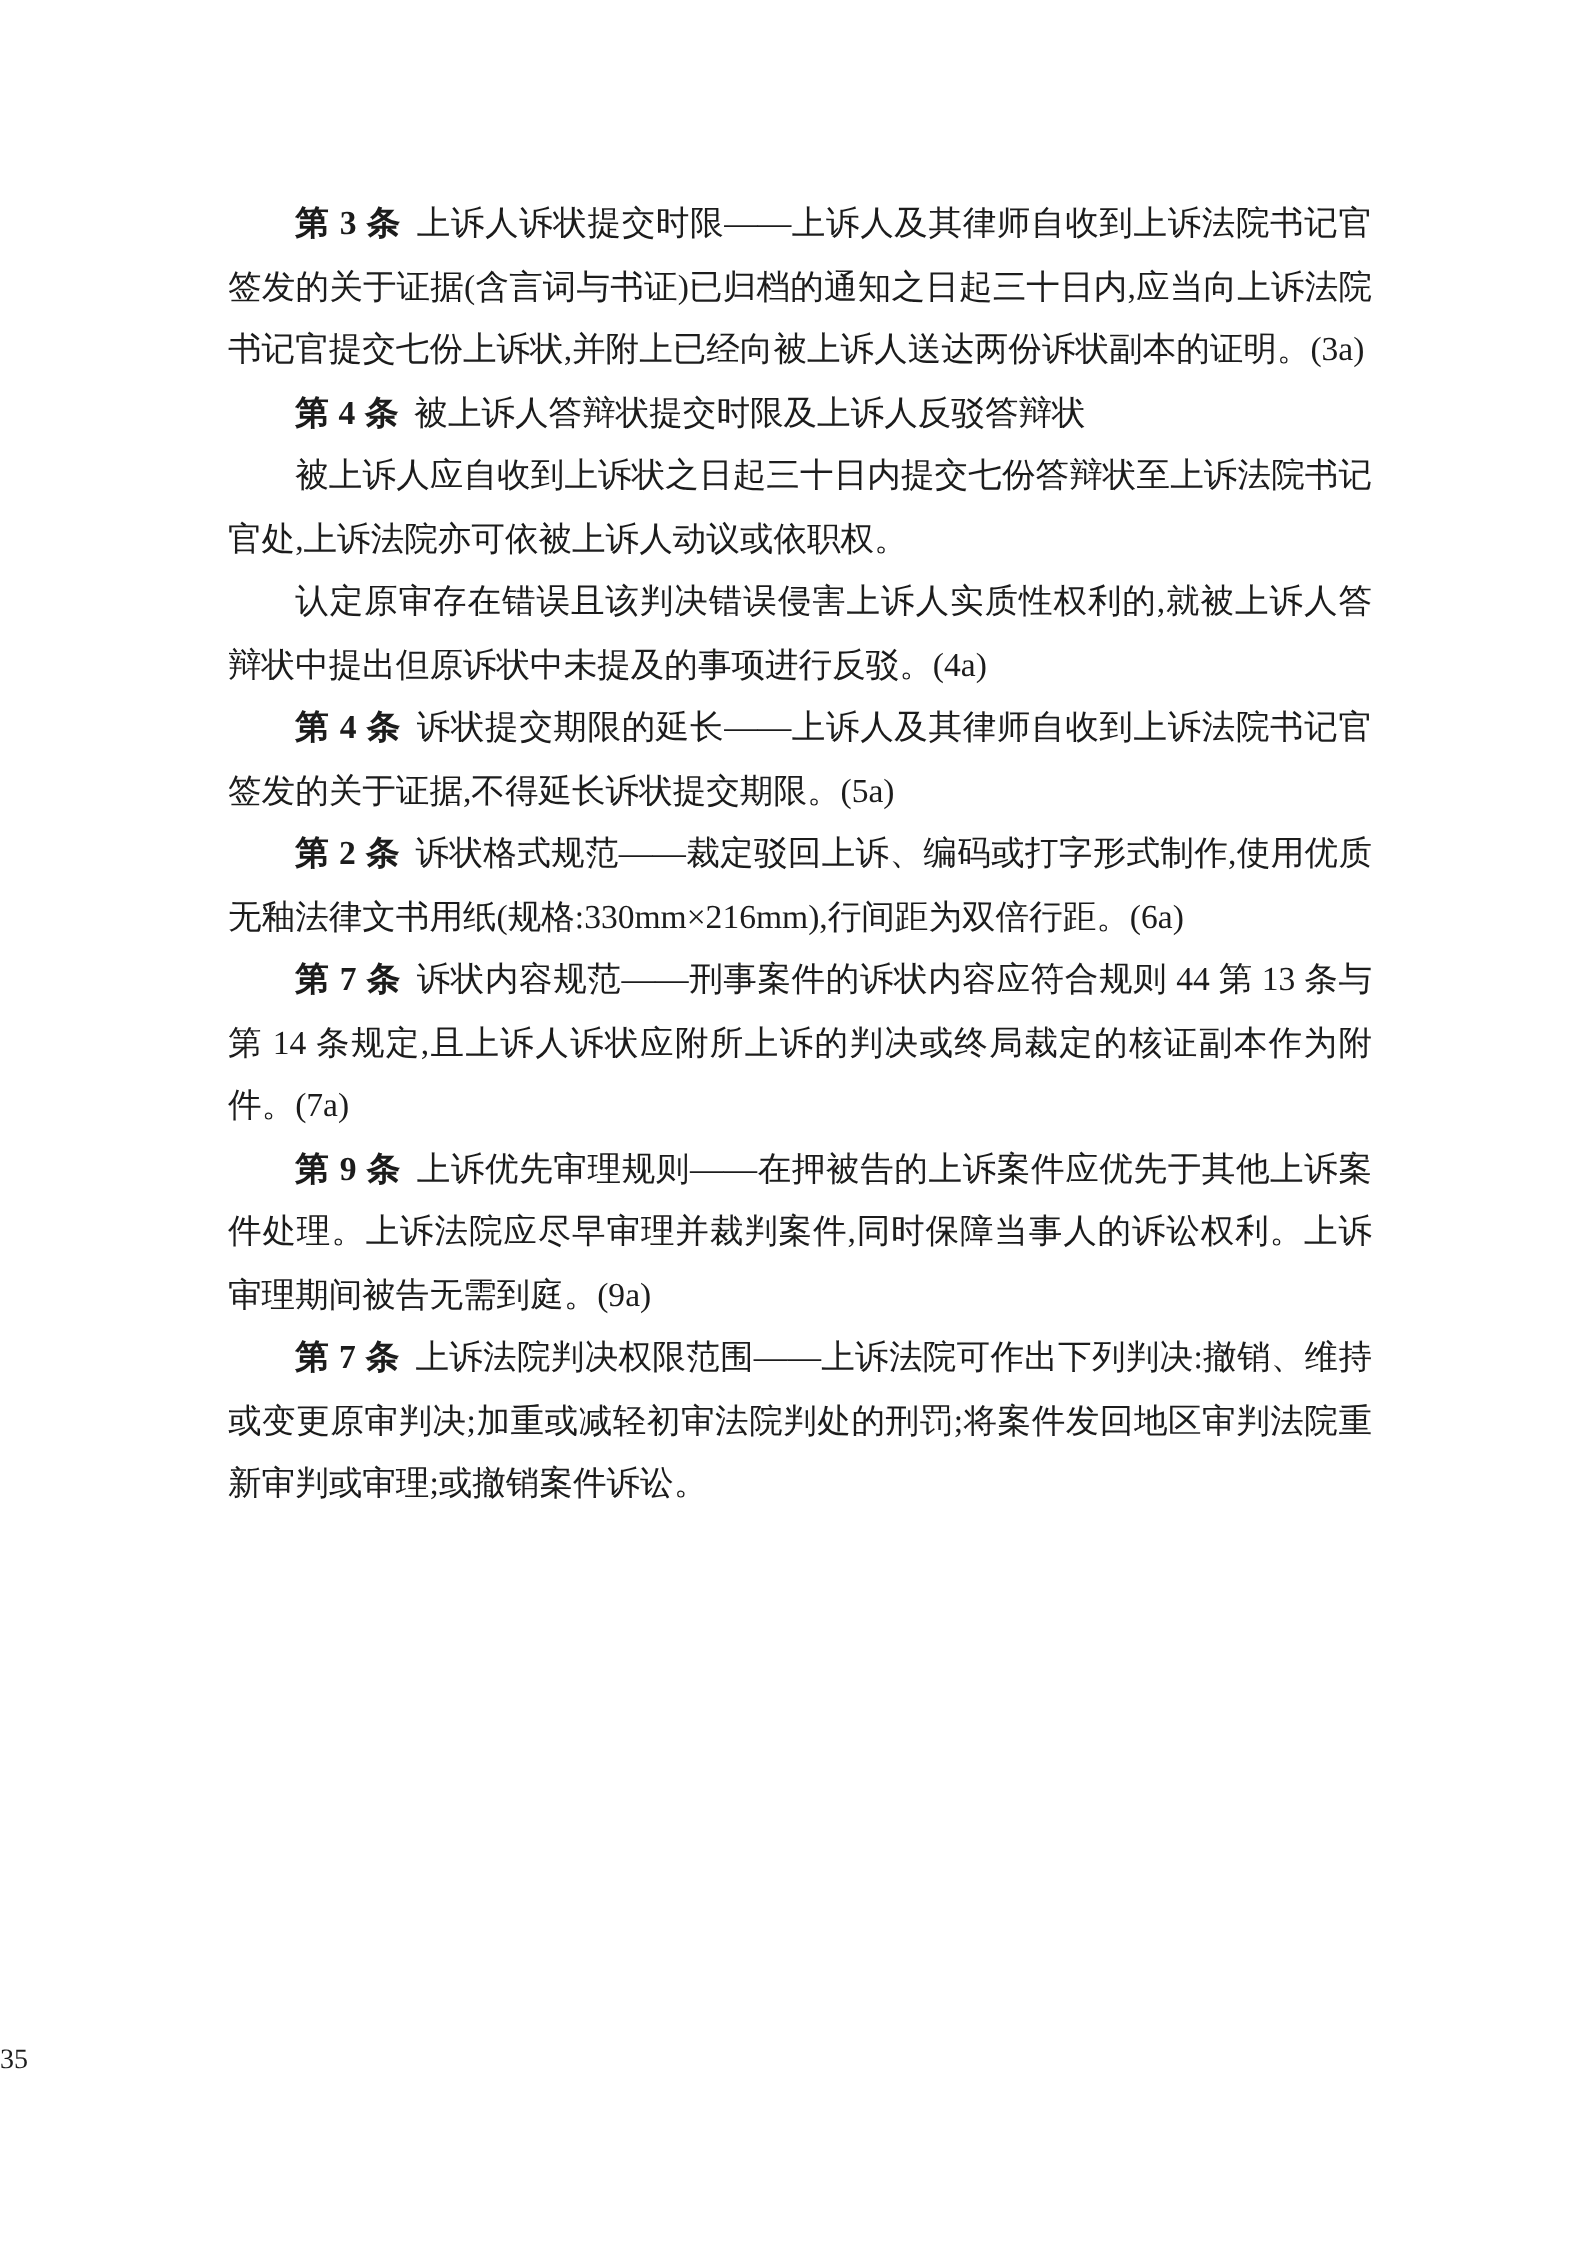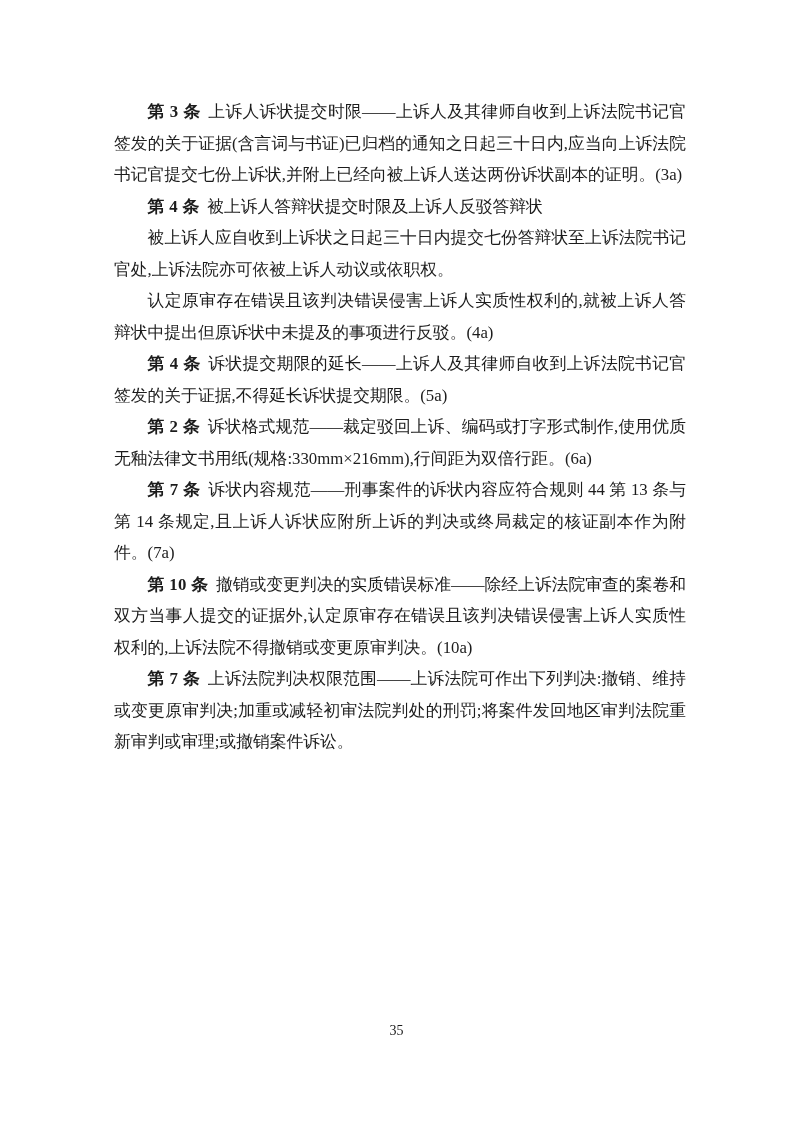--- a/index.html
+++ b/index.html
@@ -33,21 +33,21 @@
   .article-label {
     font-weight: bold;
     margin-right: 0.45em;
     letter-spacing: 0.02em;
   }
   .page-number {
     position: absolute;
     left: 0;
     top: 1022px;
     width: 793px;
-    text-align: center;
+    text-align: left;
     font-size: 14px;
     line-height: 18px;
     color: #1c1c1c;
   }
 </style>
 </head>
 <body>
 
 <div class="page">
   <div class="doc-body">
@@ -59,19 +59,19 @@
 
   <p><span class="article-text">认定原审存在错误且该判决错误侵害上诉人实质性权利的,就被上诉人答辩状中提出但原诉状中未提及的事项进行反驳。(4a)</span></p>
 
   <p><b class="article-label">第 4 条</b><span class="article-text">诉状提交期限的延长——上诉人及其律师自收到上诉法院书记官签发的关于证据,不得延长诉状提交期限。(5a)</span></p>
 
   <p><b class="article-label">第 2 条</b><span class="article-text">诉状格式规范——裁定驳回上诉、编码或打字形式制作,使用优质无釉法律文书用纸(规格:330mm×216mm),行间距为双倍行距。(6a)</span></p>
 
   <p><b class="article-label">第 7 条</b><span class="article-text">诉状内容规范——刑事案件的诉状内容应符合规则 44 第 13 条与第 14 条规定,且上诉人诉状应附所上诉的判决或终局裁定的核证副本作为附件。(7a)</span></p>
 
 
+  <p><b class="article-label">第 9 条</b><span class="article-text">上诉优先审理规则——在押被告的上诉案件应优先于其他上诉案件处理。上诉法院应尽早审理并裁判案件,同时保障当事人的诉讼权利。上诉审理期间被告无需到庭。(9a)</span></p>
 
-  <p><b class="article-label">第 10 条</b><span class="article-text">撤销或变更判决的实质错误标准——除经上诉法院审查的案卷和双方当事人提交的证据外,认定原审存在错误且该判决错误侵害上诉人实质性权利的,上诉法院不得撤销或变更原审判决。(10a)</span></p>
 
   <p><b class="article-label">第 7 条</b><span class="article-text">上诉法院判决权限范围——上诉法院可作出下列判决:撤销、维持或变更原审判决;加重或减轻初审法院判处的刑罚;将案件发回地区审判法院重新审判或审理;或撤销案件诉讼。</span></p>
 </div>
   <div class="page-number">35</div>
 </div>
 
 </body></html>

